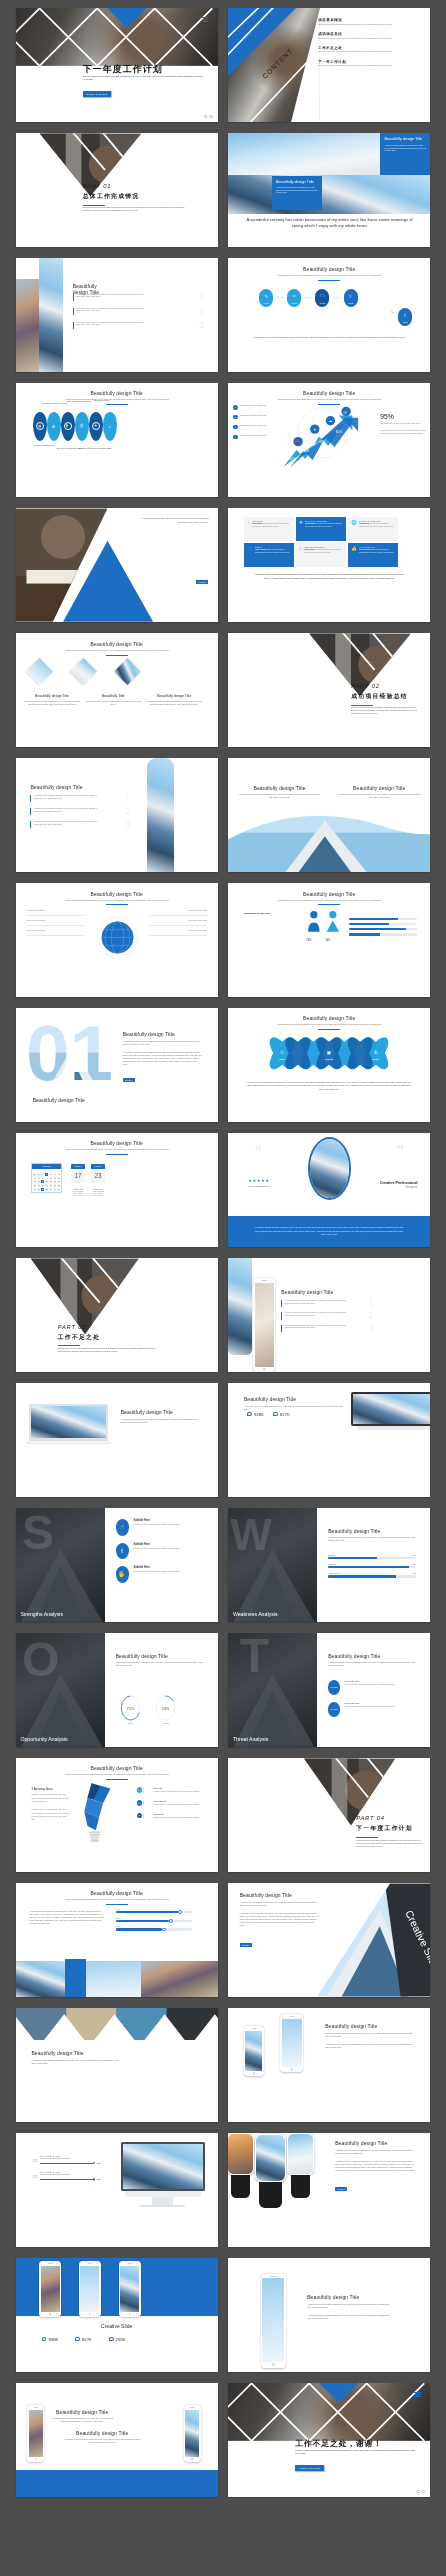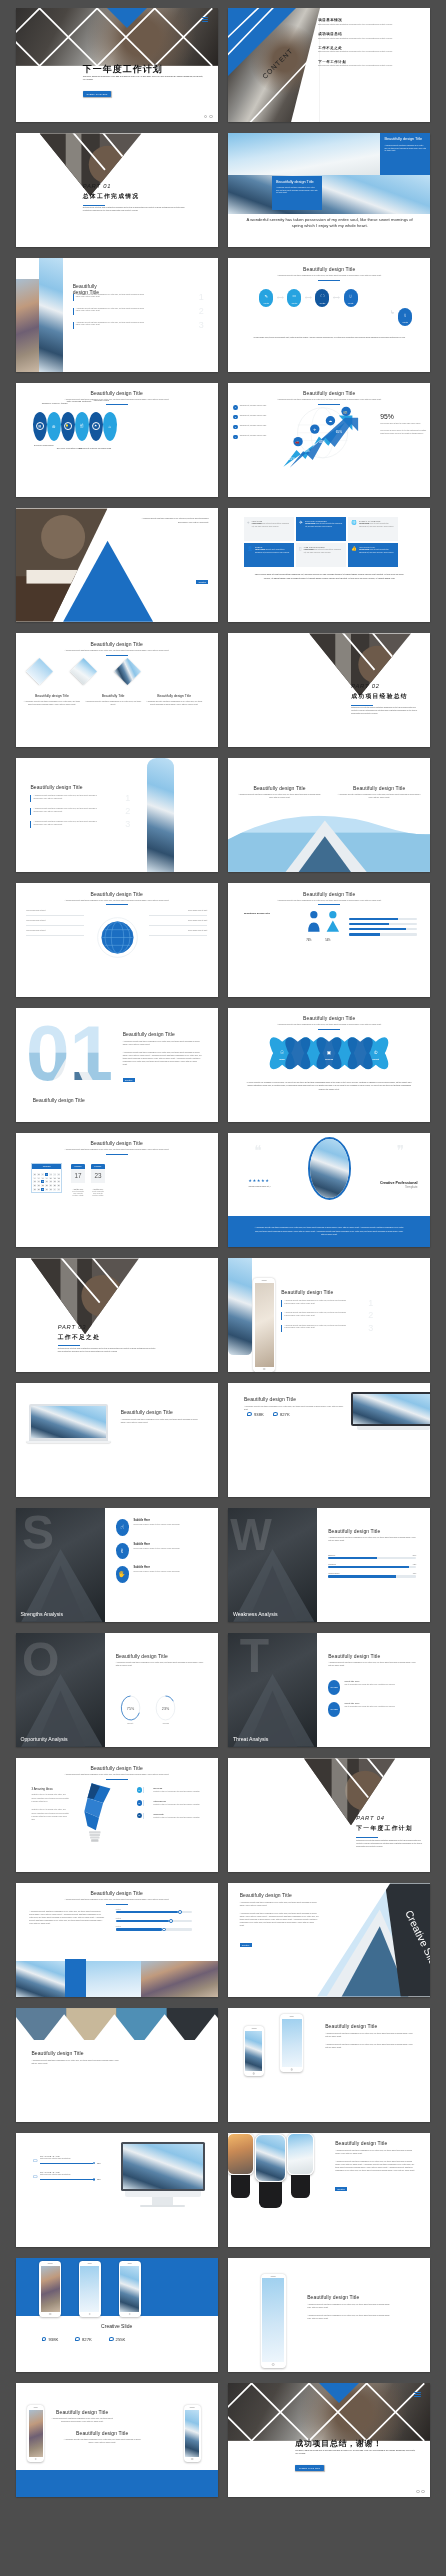--- a/index.html
+++ b/index.html
@@ -1336,21 +1336,21 @@
       <g stroke="#fff" stroke-width="3.2" fill="none">
         <path d="M-10 55 L45 0 M-10 55 L45 110 M45 0 L100 55 M45 110 L100 55 M100 55 L155 0 M100 55 L155 110 M155 0 L210 55 M155 110 L210 55 M210 55 L265 0 M210 55 L265 110 M265 0 L320 55 M265 110 L320 55 M320 55 L375 0 M320 55 L375 110"></path>
           </g>
       <rect x="0" y="110" width="386" height="20" fill="#fff"></rect>
         </svg>
     <div class="burger" style="right:9.4px;top:9.4px;">
           <i></i>
           <i></i>
           <i></i>
         </div>
-    <div class="cn-title" style="position:absolute;left:67px;top:55px;font-size:7.9px;color:#111;letter-spacing:0.8px;">成功项目总结，谢谢！</div>
+    <div class="cn-title" style="position:absolute;left:67px;top:55px;font-size:7.9px;color:#111;letter-spacing:0.8px;">工作不足之处，谢谢！</div>
     <div style="position:absolute;left:67px;top:66px;width:121px;font-size:1.9px;font-style:italic;color:#444;line-height:1.75;">The quick, brown fox jumps over a lazy dog. DJs flock by when MTV ax quiz prog. Junk MTV quiz graced by fox whelps. Bawds jog, flick quartz, vex nymphs.</div>
     <div style="position:absolute;left:67px;top:78px;"><span class="btn-cta">CHECK THIS OUT</span></div>
     <div class="arrows">
           <span>←</span>
           <span>→</span>
         </div>
   </div>
     </div>
 
 </div>

